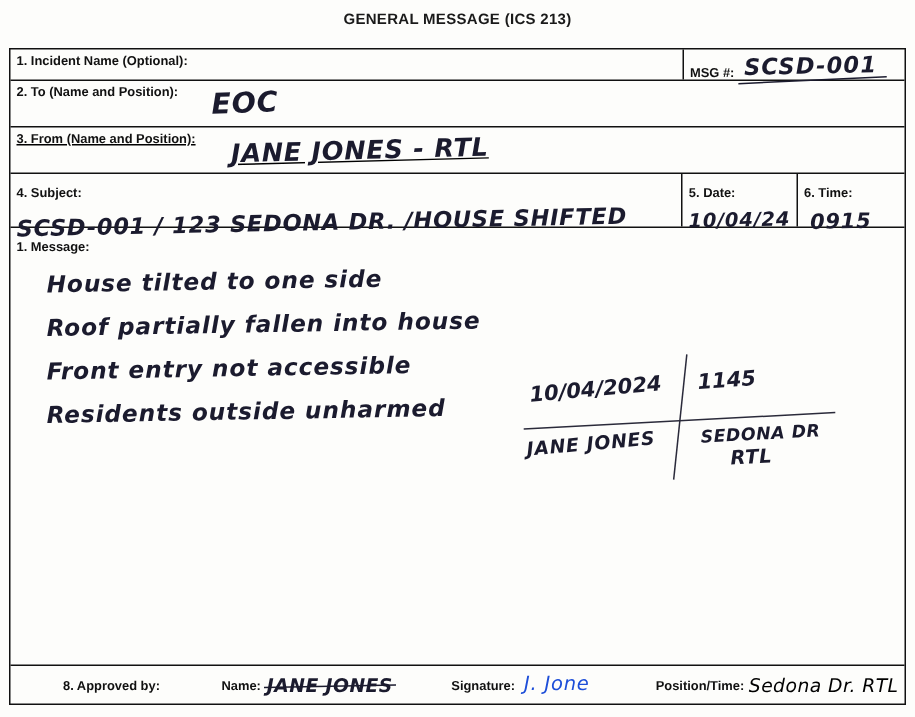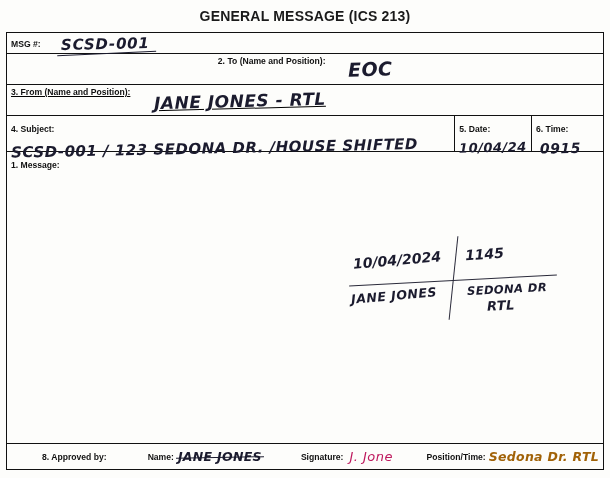--- a/index.html
+++ b/index.html
@@ -16,21 +16,21 @@
   }
   .page {
     position: relative;
     width: 610px;
     height: 478px;
     background: #fdfdfb;
   }
   .form-title {
     text-align: center;
     font-weight: bold;
-    font-size: 14px;
+    font-size: 10px;
     letter-spacing: 0.2px;
     padding-top: 8px;
     padding-bottom: 6px;
     color: #1a1a1a;
   }
   .form-box {
     position: absolute;
     left: 6px;
     right: 6px;
     top: 32px;
@@ -66,26 +66,26 @@
     color: #1b1b2e;
     font-style: italic;
     font-weight: 600;
     letter-spacing: 0.5px;
     transform: rotate(-1.2deg);
     display: inline-block;
   }
   
   .r1 { height: 21px; }
   .r1 .c-left { flex: 0 0 448px; display: flex; align-items: flex-start; }
-  .r1 .c-right { display: flex; align-items: center; gap: 20px; padding-top: 1px; }
+  .r1 .c-right { display: flex; align-items: flex-end; gap: 6px; padding-top: 1px; }
   .r1 .hand { font-size: 15px; }
 
   
   .r2 { height: 31px; }
-  .r2 .inner { display: flex; align-items: flex-start; justify-content: center; }
+  .r2 .inner { display: flex; align-items: flex-start; }
   .r2 .hand { font-size: 19px; margin-left: 22px; margin-top: 2px; transform: rotate(-2deg); }
 
   
   .r3 { height: 31px; }
   .r3 .inner { display: flex; align-items: flex-start; text-decoration: underline; }
   .r3 .hand { font-size: 17px; margin-left: 24px; margin-top: 4px; transform: rotate(-1.5deg); }
 
   
   .r4 { height: 36px; }
   .r4 .c-subject { flex: 1 1 auto; }
@@ -231,30 +231,30 @@
     left: -2px;
     right: -2px;
     top: 52%;
     border-top: 1.1px solid #1b1b2e;
     transform: rotate(-1deg);
   }
   .r6 .sig-mark {
     font-family: "DejaVu Sans", sans-serif;
     font-style: italic;
     font-size: 13px;
-    color: #be185d;
+    color: #1d4ed8;
     margin-left: 6px;
     letter-spacing: 0.5px;
   }
   .r6 .pos-hand {
     font-family: "DejaVu Sans", sans-serif;
     font-style: italic;
-    font-weight: 700;
+    font-weight: 400;
     font-size: 12.5px;
-    color: #a16207;
+    color: #000000;
     margin-left: 3px;
     letter-spacing: 0.3px;
   }
   .spacer { flex: 1 1 auto; }
   .msgnum-hand {
     font-size: 15px;
     position: relative;
     letter-spacing: 0.8px;
   }
   .msgnum-hand::after {
@@ -270,20 +270,24 @@
 </head>
 <body>
 
 <div class="page">
 
   <div class="form-title">GENERAL MESSAGE (ICS 213)</div>
 
   <div class="form-box">
 
     <div class="row r1">
+      <div class="cell c-left">
+        <span class="lbl">1. Incident Name (Optional):</span>
+        <span class="hand"></span>
+      </div>
       <div class="cell c-right">
         <span class="lbl">MSG #:</span>
         <span class="hand msgnum-hand">SCSD-001</span>
       </div>
     </div>
 
     <div class="row r2">
       <div class="cell">
         <div class="inner">
           <span class="lbl">2. To (Name and Position):</span>
@@ -312,20 +316,26 @@
       </div>
       <div class="cell c-time">
         <span class="lbl">6. Time:</span>
         <span class="hand time-hand">0915</span>
       </div>
     </div>
 
     <div class="r5">
       <span class="lbl">1. Message:</span>
 
+      <div class="msg-lines">
+        <div class="line">House tilted to one side</div>
+        <div class="line">Roof partially fallen into house</div>
+        <div class="line">Front entry not accessible</div>
+        <div class="line">Residents outside unharmed</div>
+      </div>
 
       <div class="stamp">
         <div class="hline"></div>
         <div class="vline"></div>
         <div class="sdate">10/04/2024</div>
         <div class="stime">1145</div>
         <div class="sname">JANE JONES</div>
         <div class="spos1">SEDONA DR</div>
         <div class="spos2">RTL</div>
       </div>

